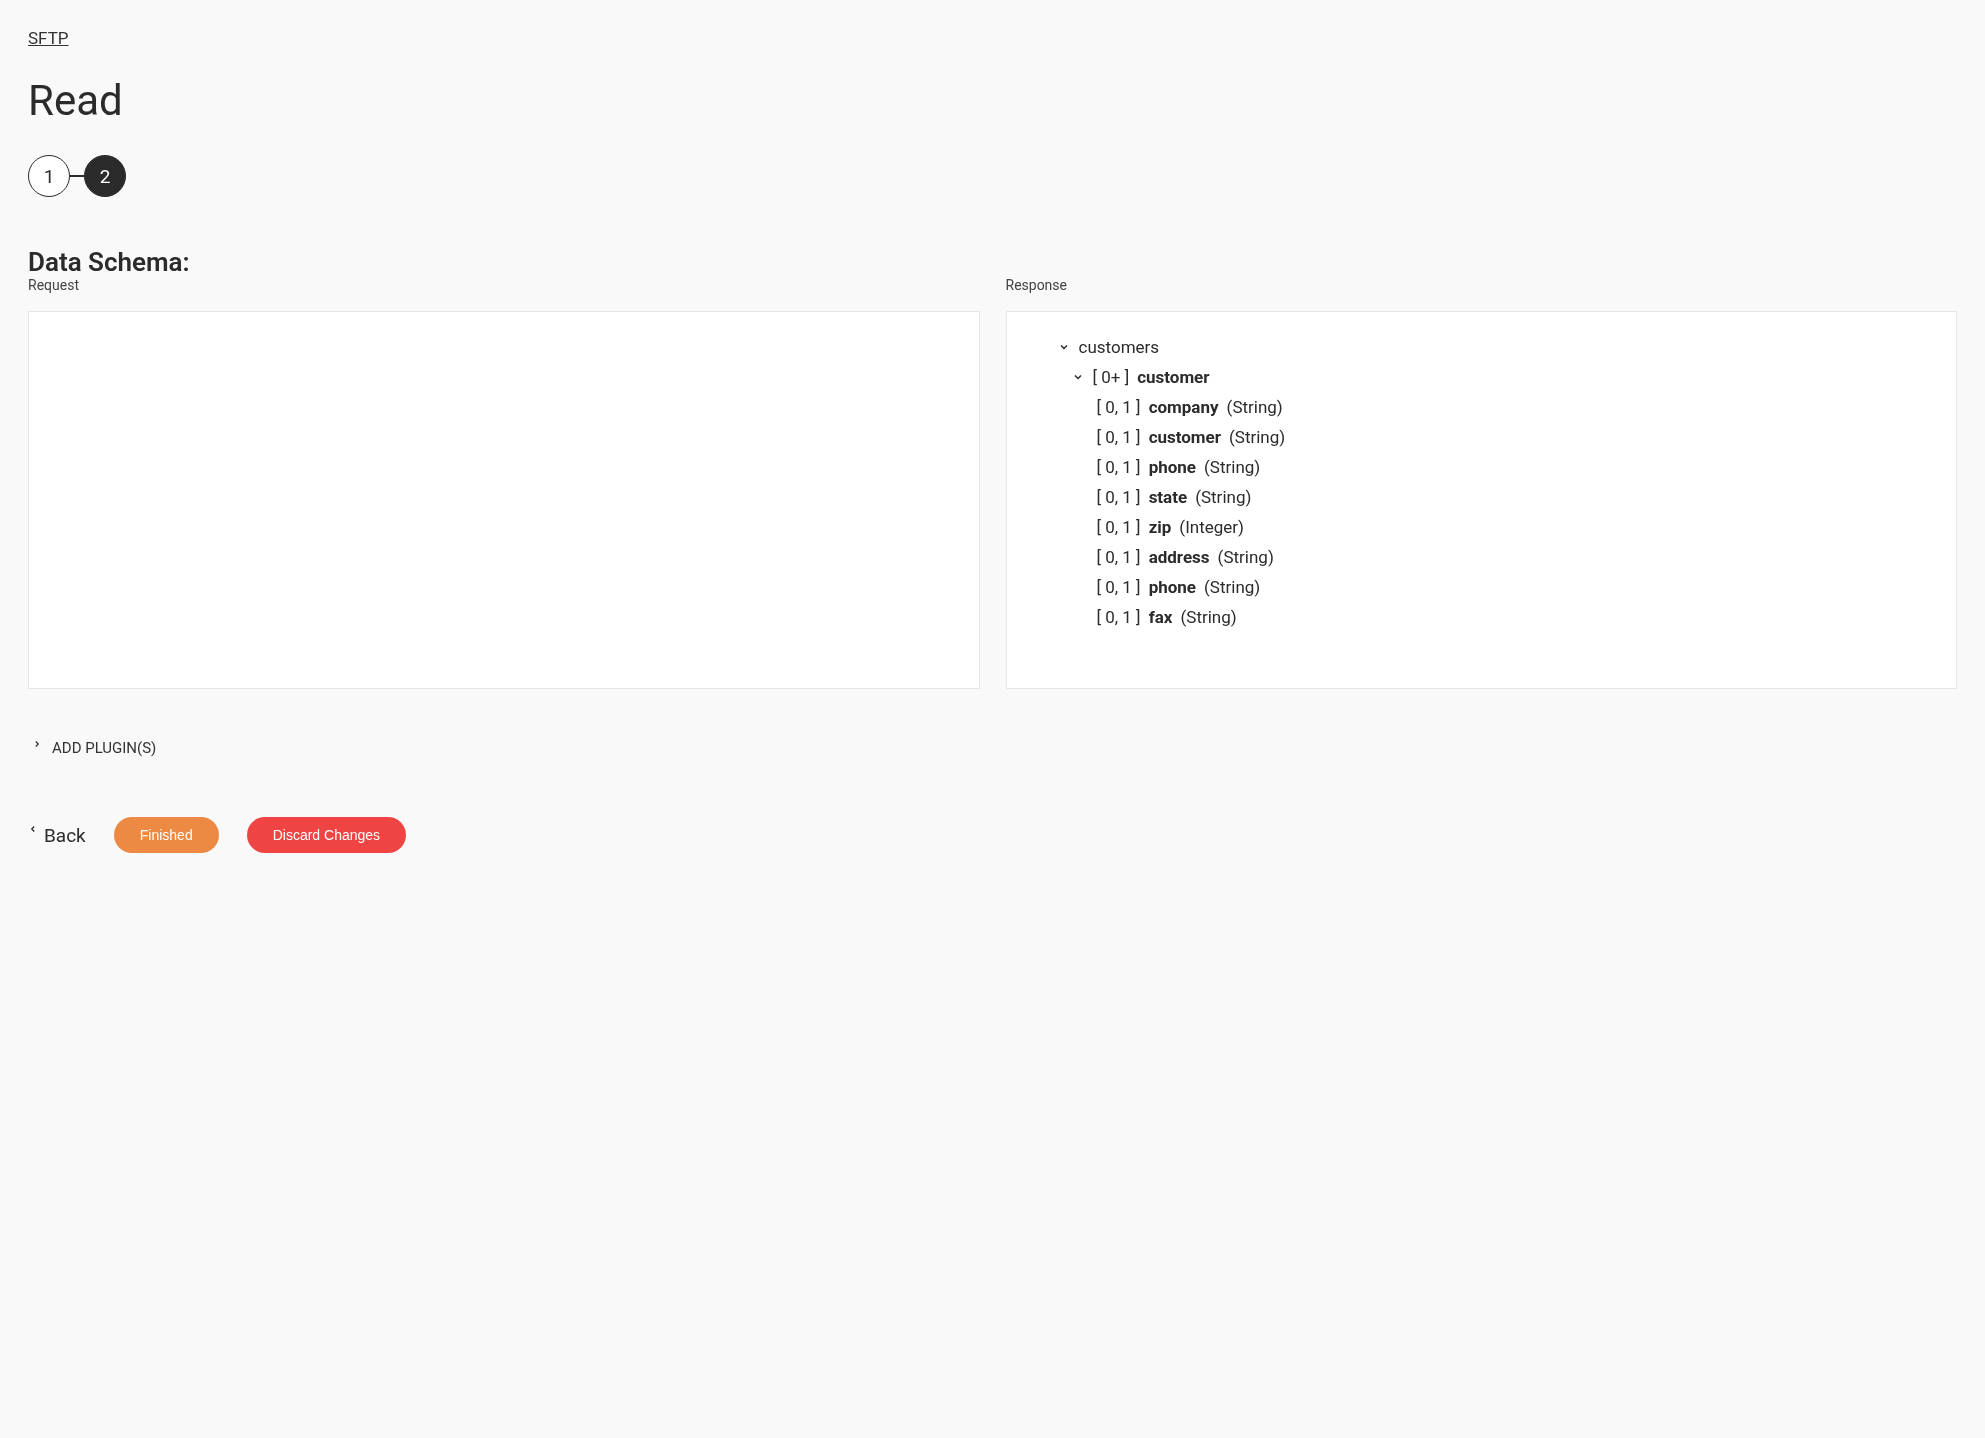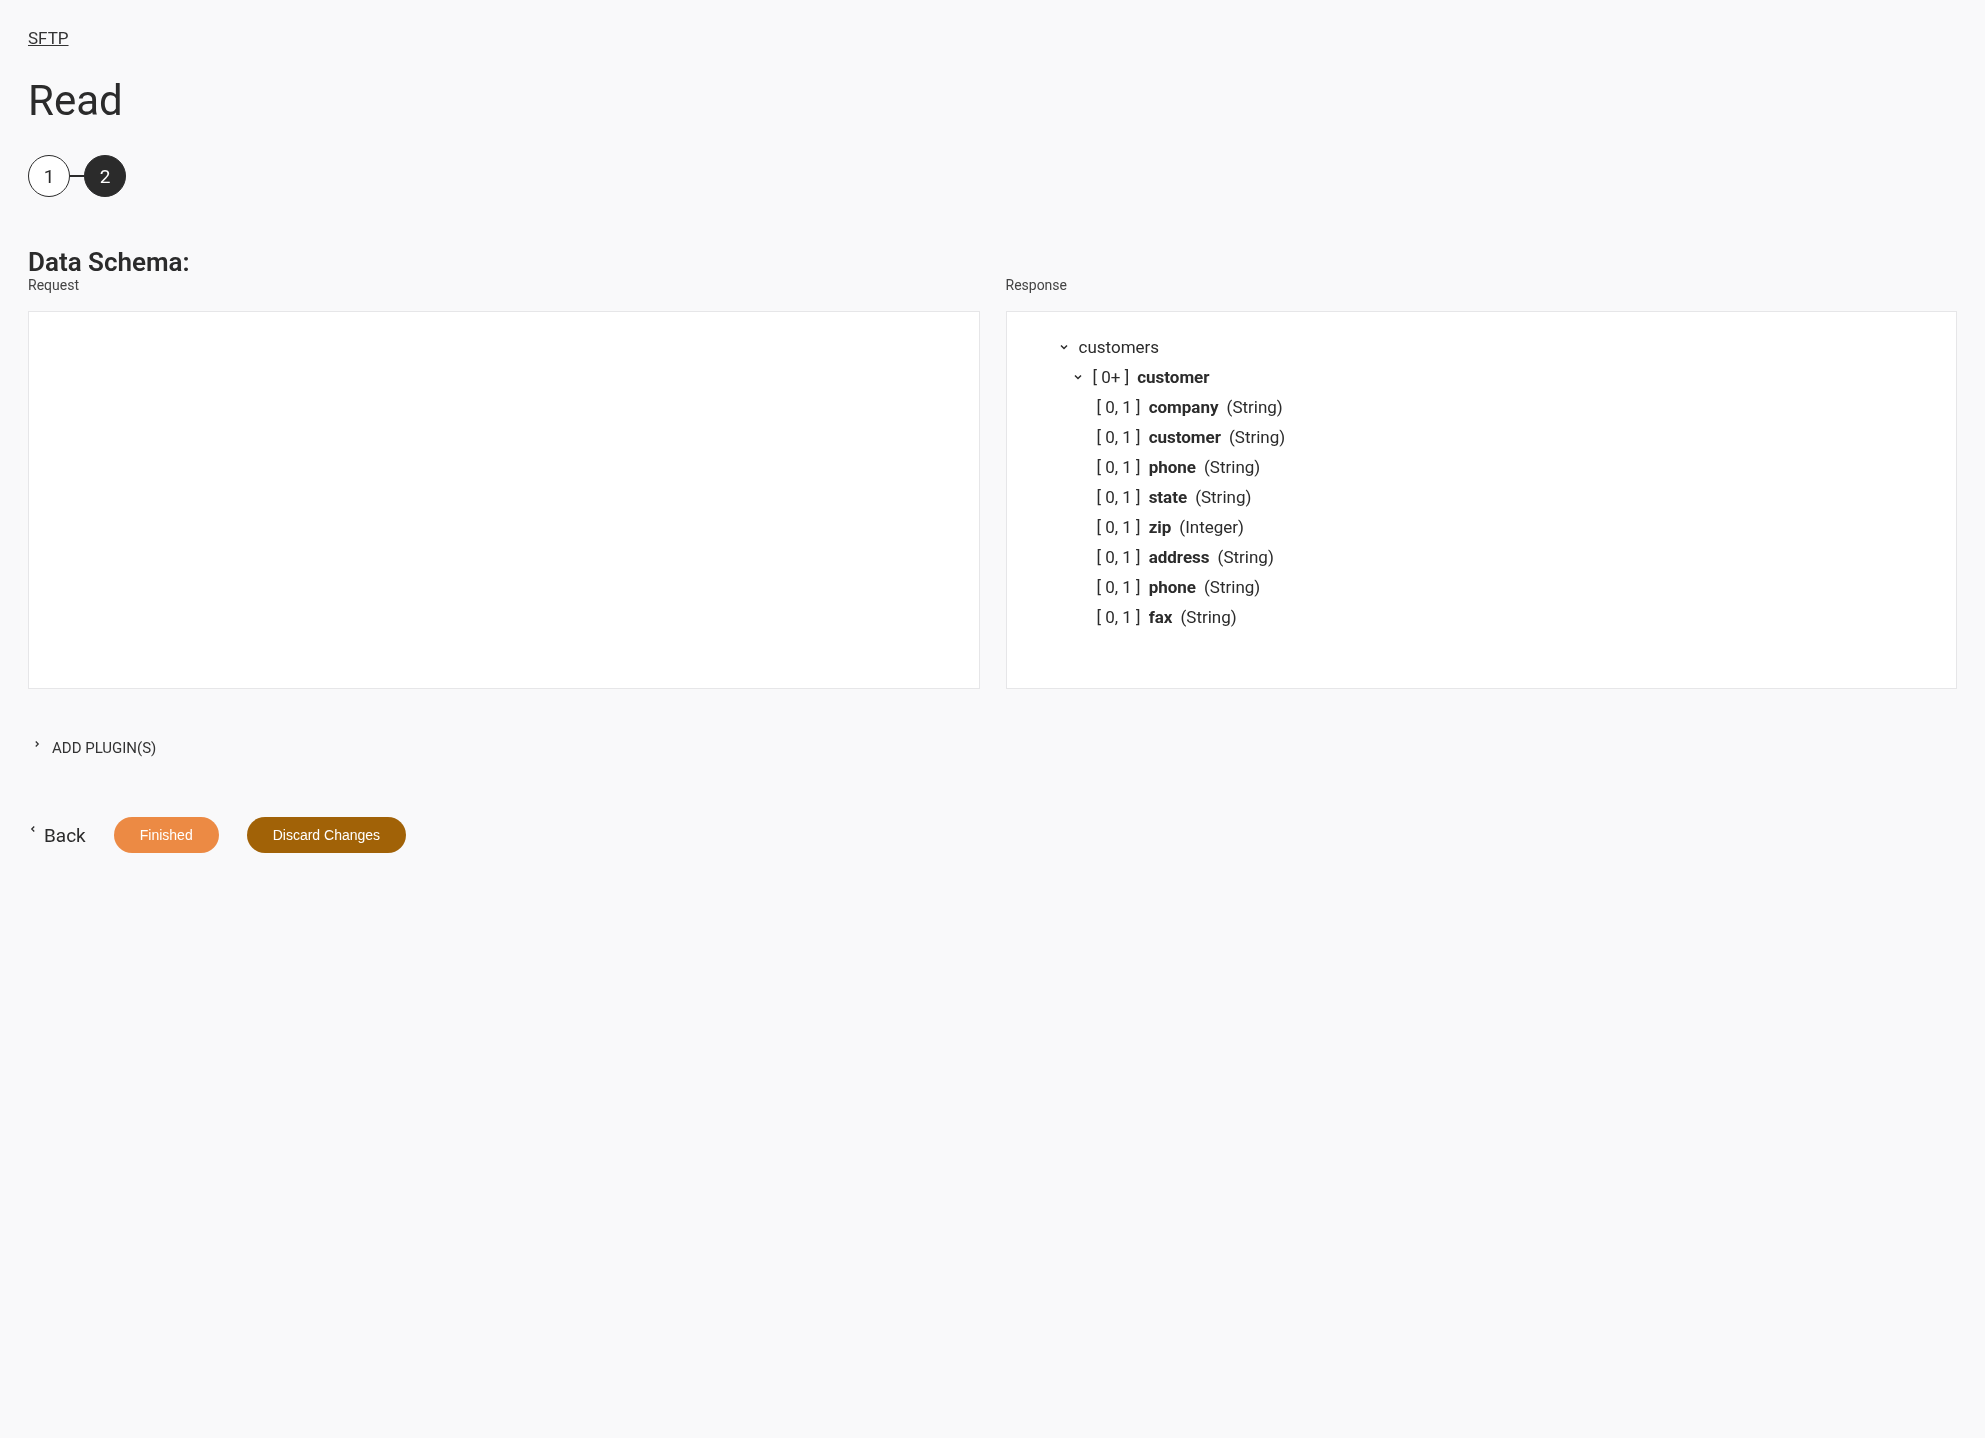--- a/index.html
+++ b/index.html
@@ -135,21 +135,21 @@
   .btn {
     border: none;
     border-radius: 999px;
     padding: 10px 26px;
     font-size: 14px;
     font-weight: 400;
     cursor: pointer;
     color: #fff;
   }
   .btn-primary { background: #ec8a44; }
-  .btn-secondary { background: #a16207; }
+  .btn-secondary { background: #ef4444; }
 </style>
 </head>
 <body>
 
 
 
 <a class="breadcrumb">SFTP</a>
 
 <h1 class="page-title">Read</h1>
 

